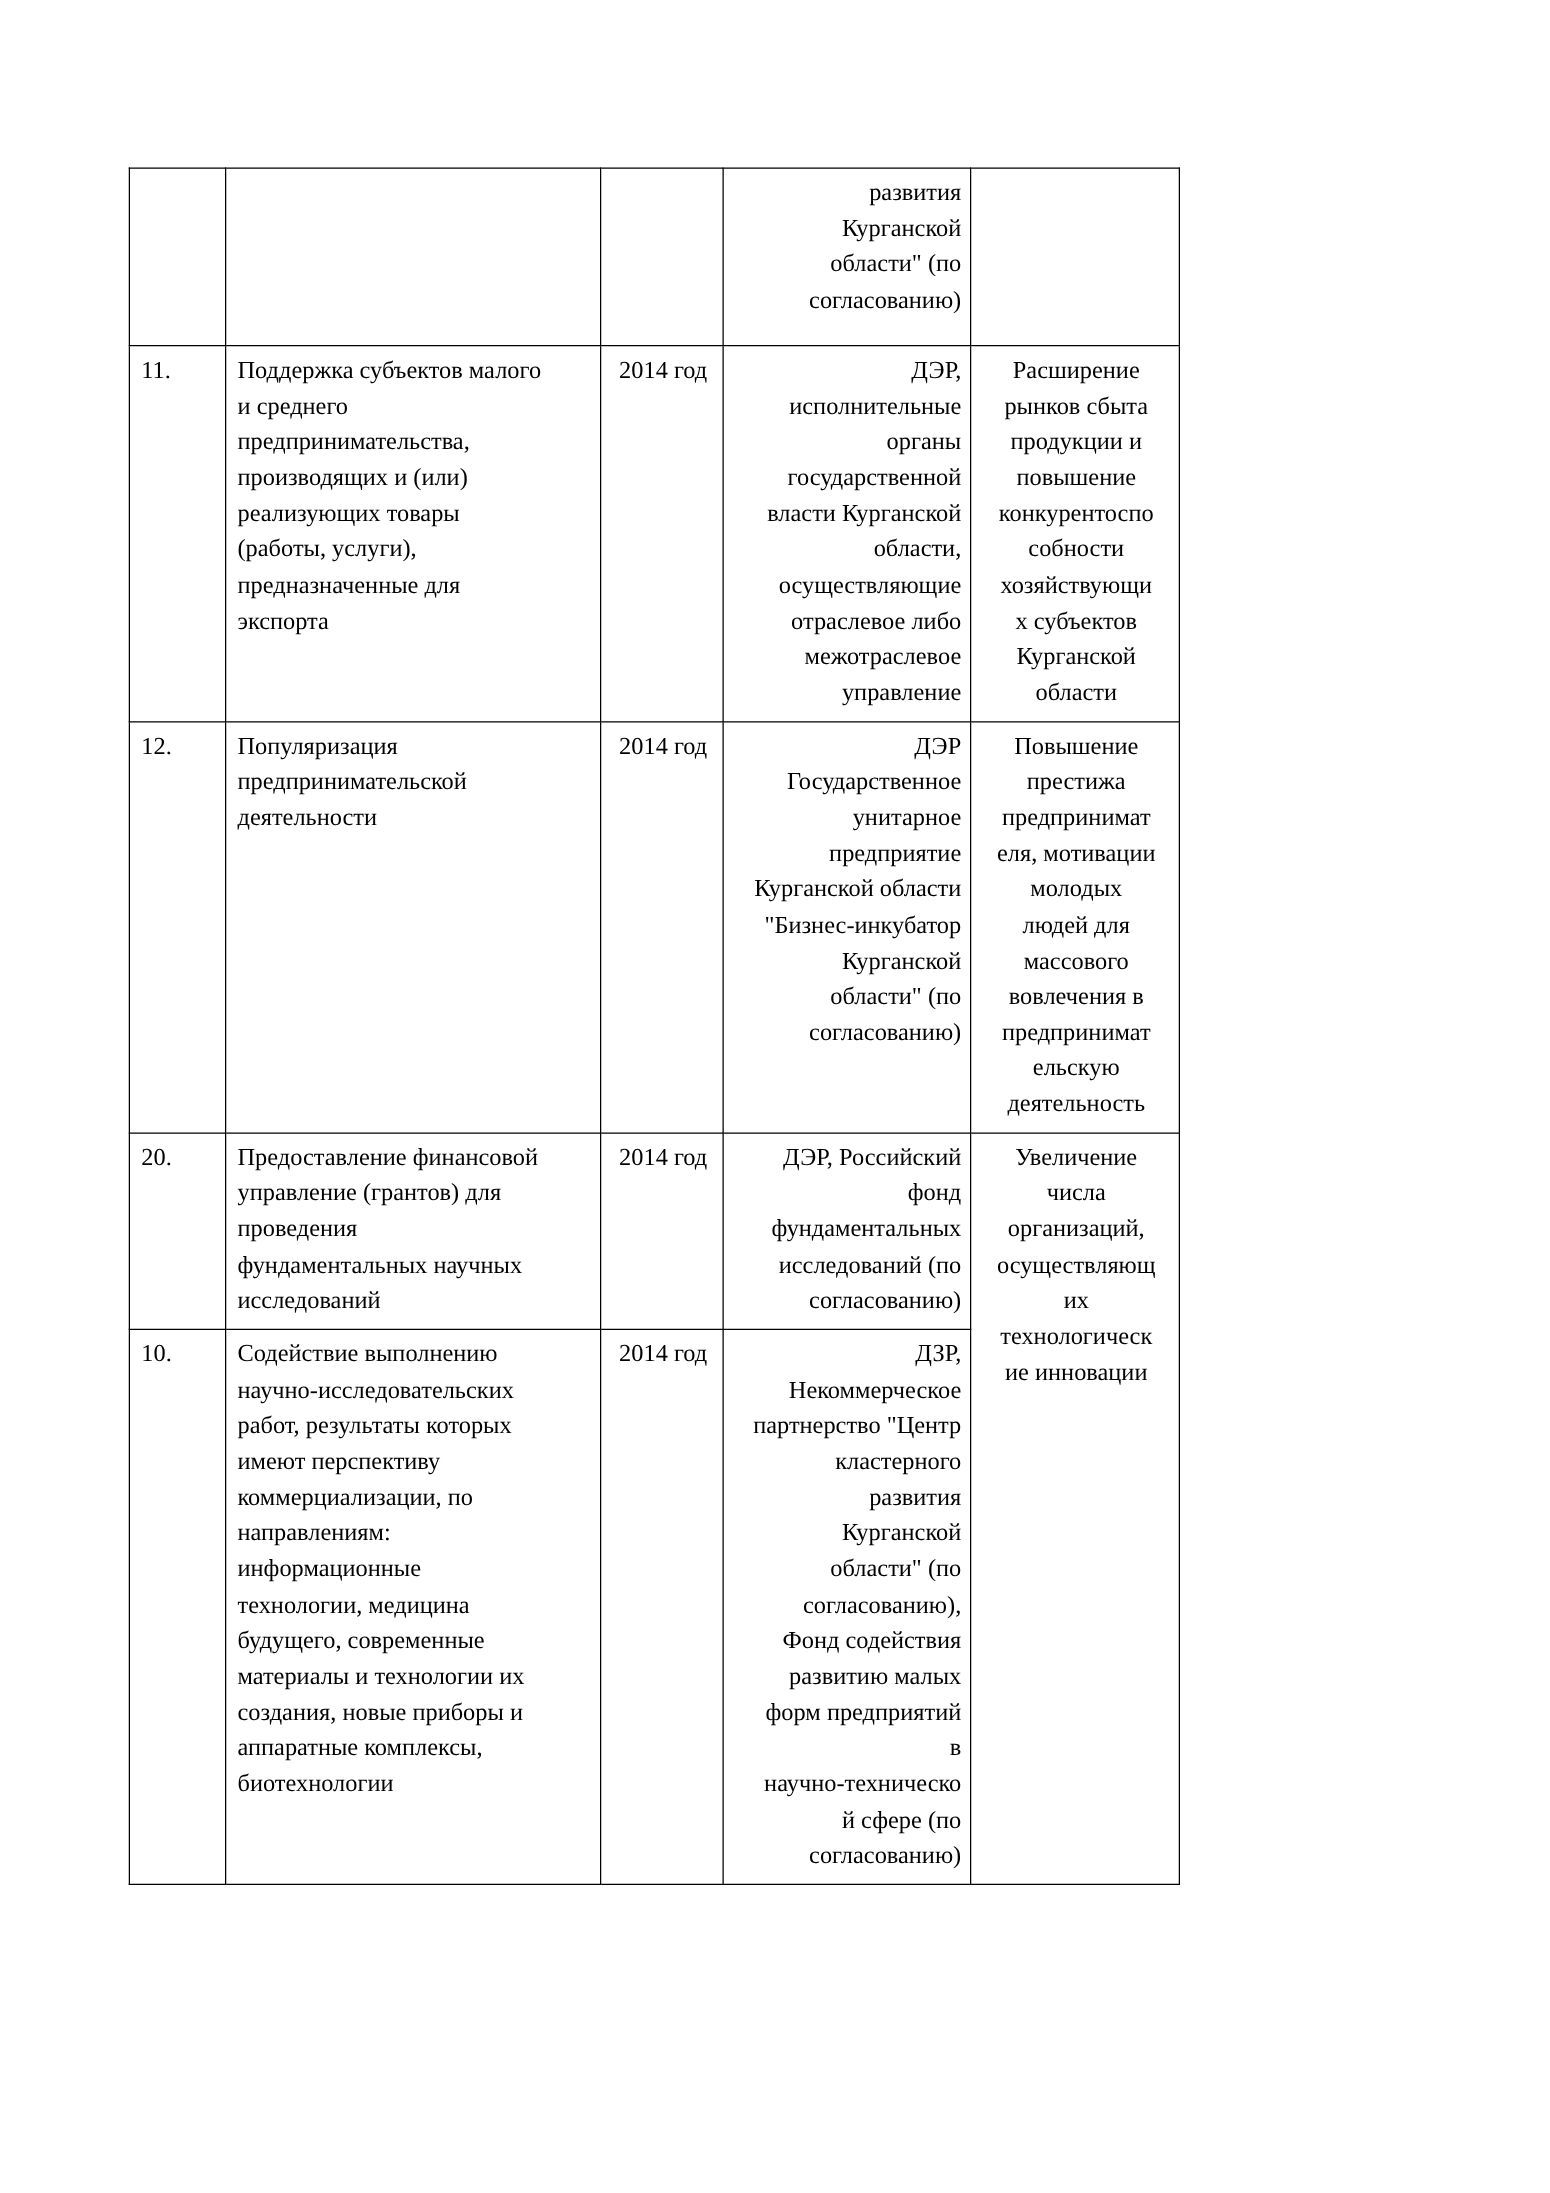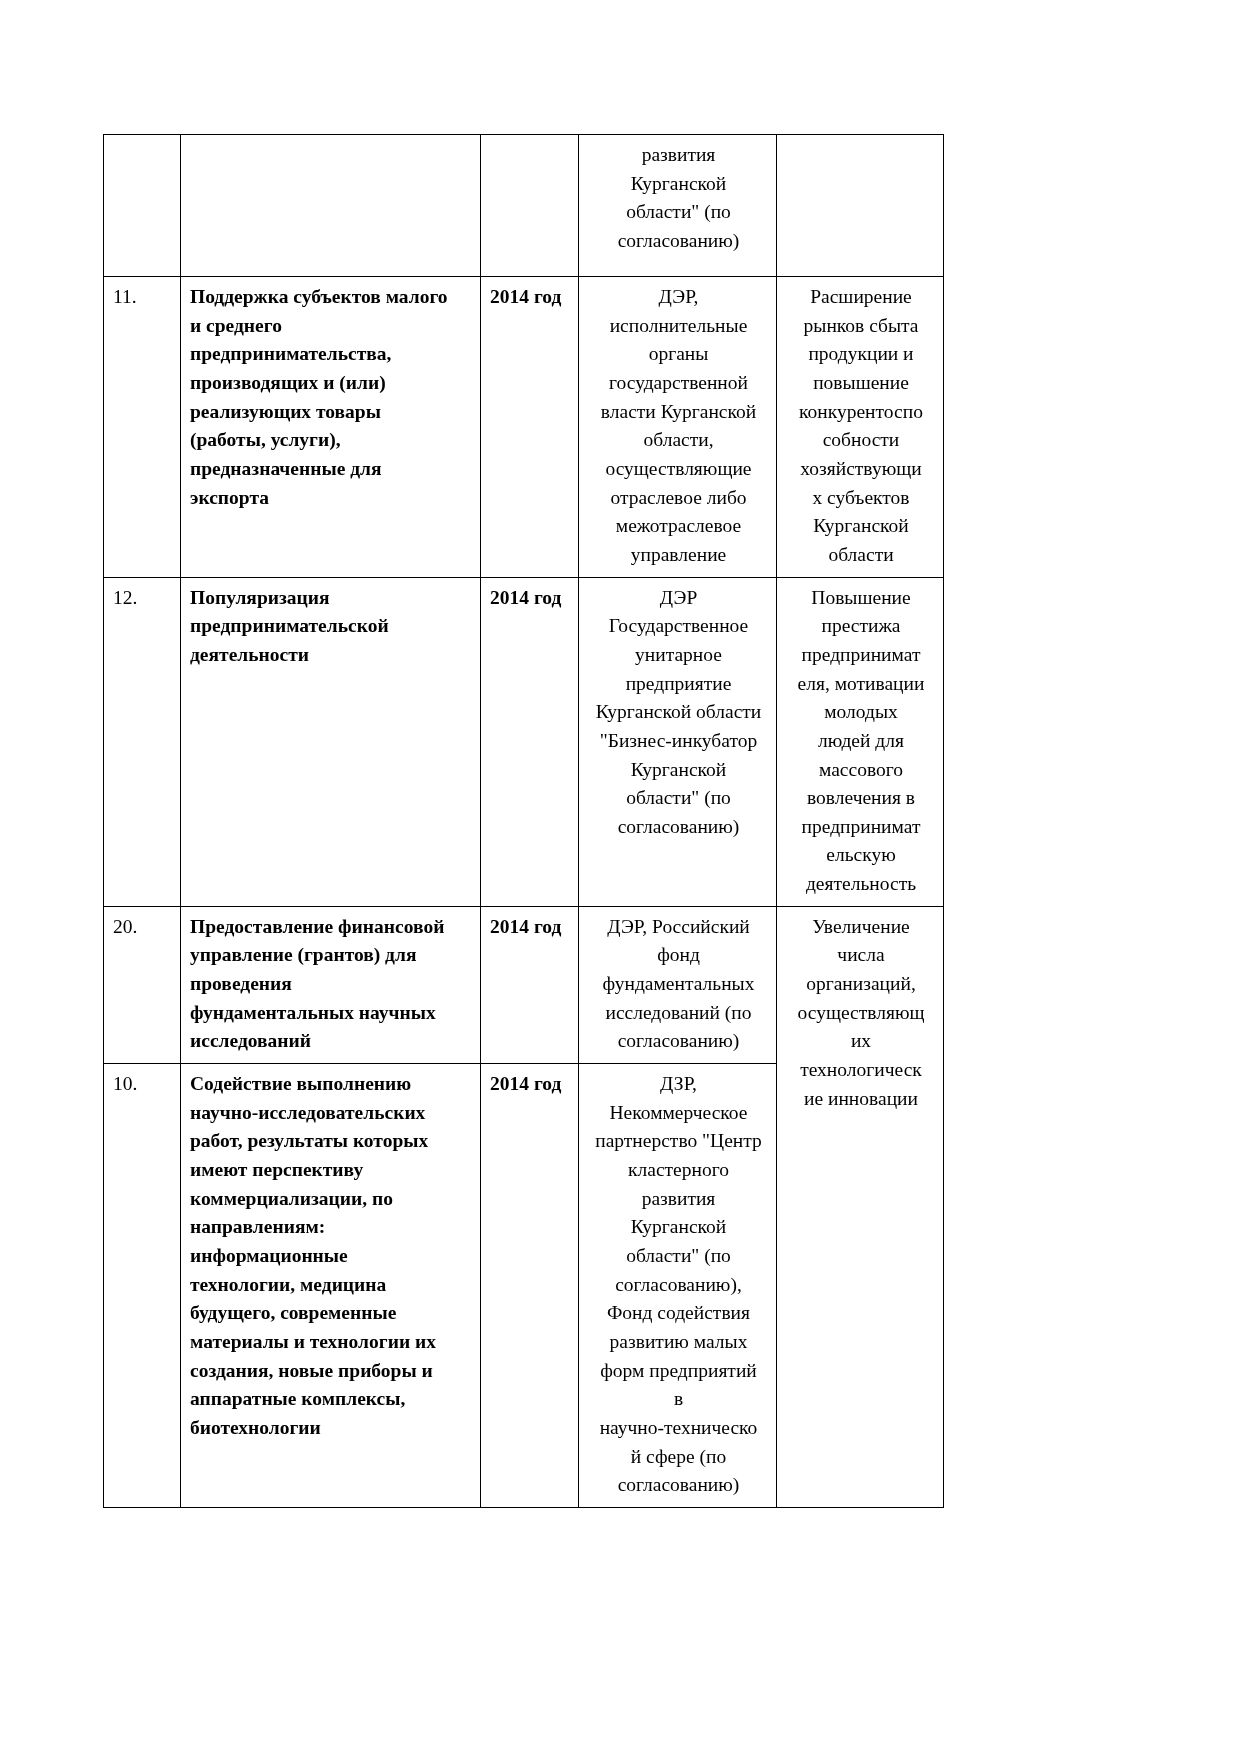--- a/index.html
+++ b/index.html
@@ -46,28 +46,27 @@
   col.c-meas   { width: 300px; }
   col.c-term   { width: 98px; }
   col.c-resp   { width: 198px; }
   col.c-res    { width: 167px; }
 
   td.num {
     padding-left: 0;
     padding-right: 0;
   }
   td.term {
-    text-align: left;
+    text-align: center;
     white-space: nowrap;
     padding-left: 6px;
     padding-right: 4px;
-    font-weight: bold;
-  }
-  td.measure  { text-align: left; font-weight: bold; }
-  td.resp     { text-align: center; }
+  }
+  td.measure  { text-align: left; }
+  td.resp     { text-align: right; }
   td.result   { text-align: center; }
 
   .cell-text {
     display: block;
     white-space: pre-line;
   }
   td.empty .cell-text { min-height: 1px; }
 </style>
 </head>
 <body>

